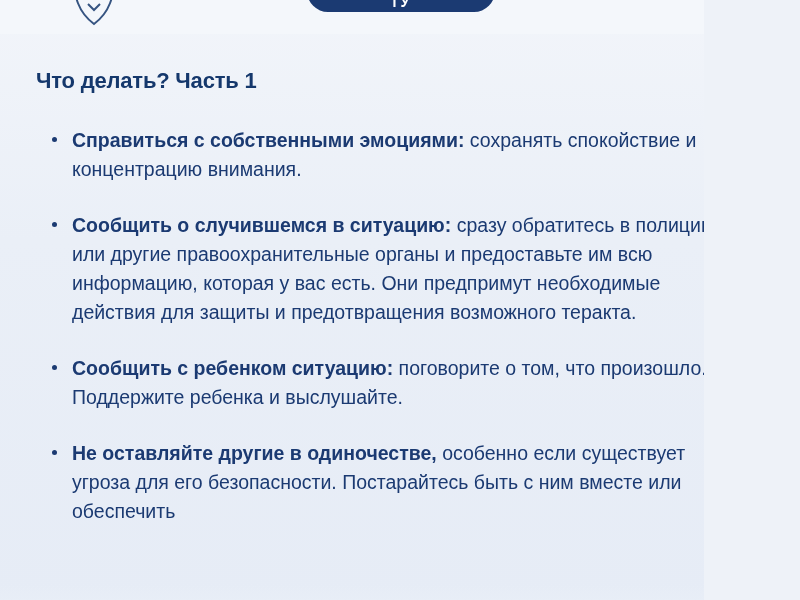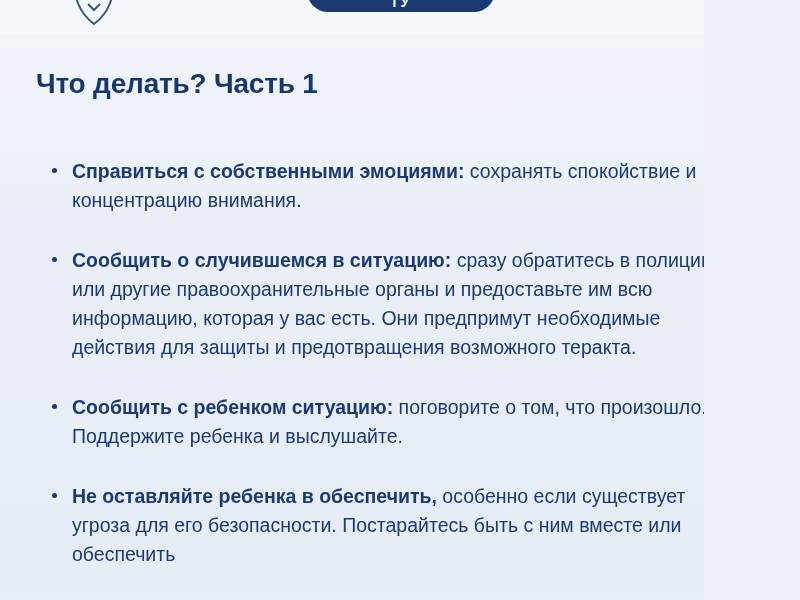--- a/index.html
+++ b/index.html
@@ -67,38 +67,37 @@
     white-space: nowrap;
     overflow: hidden;
   }
 
   
   .headline {
     position: absolute;
     top: 68px;
     left: 36px;
     color: #15386c;
-    font-size: 28px;
+    font-size: 22px;
     font-weight: 700;
     letter-spacing: -0.2px;
   }
 
   
   .list {
     position: absolute;
     top: 126px;
     left: 36px;
     width: 700px;
   }
 
   .item {
     position: relative;
     padding-left: 36px;
     margin-bottom: 27px;
-    margin-top: 31px;
   }
 
   .item:last-child { margin-bottom: 0; }
 
   .bullet {
     position: absolute;
     left: 16px;
     top: 11px;
     width: 5px;
     height: 5px;
@@ -168,20 +167,20 @@
     <div class="item">
       <span class="bullet"></span>
       <div class="item-text">
         <b>Сообщить с ребенком ситуацию:</b><span> поговорите о том, что произошло. Поддержите ребенка и выслушайте.</span>
       </div>
     </div>
 
     <div class="item">
       <span class="bullet"></span>
       <div class="item-text">
-        <b>Не оставляйте ребенка в обеспечить,</b><span> особенно если существует угроза для его безопасности. Постарайтесь быть с ним вместе или обеспечить</span>
+        <b>Не оставляйте другие в одиночестве,</b><span> особенно если существует угроза для его безопасности. Постарайтесь быть с ним вместе или обеспечить</span>
       </div>
     </div>
 
   </div>
 
   <div class="bottom-fade"></div>
 </div>
 
 </body></html>

